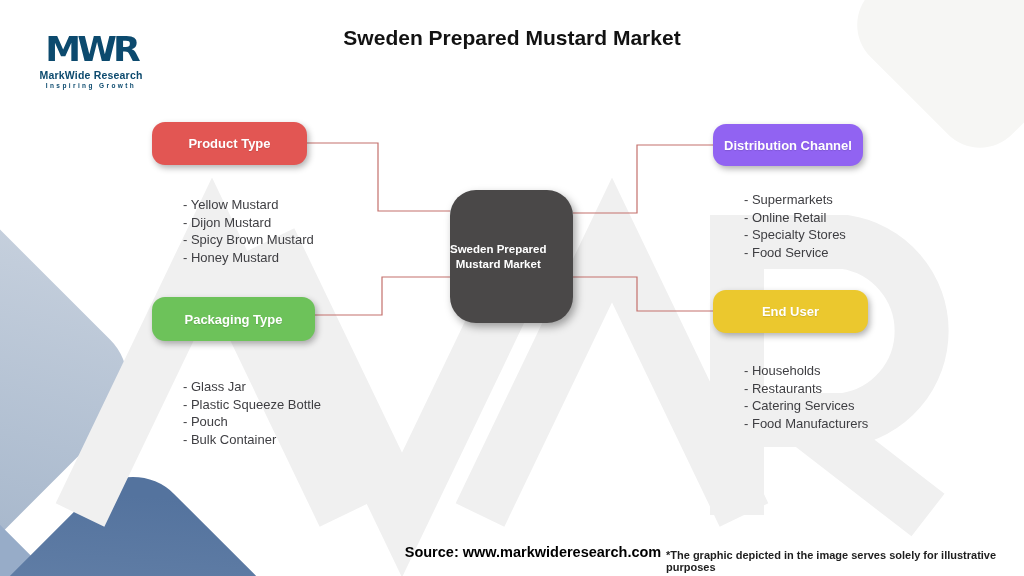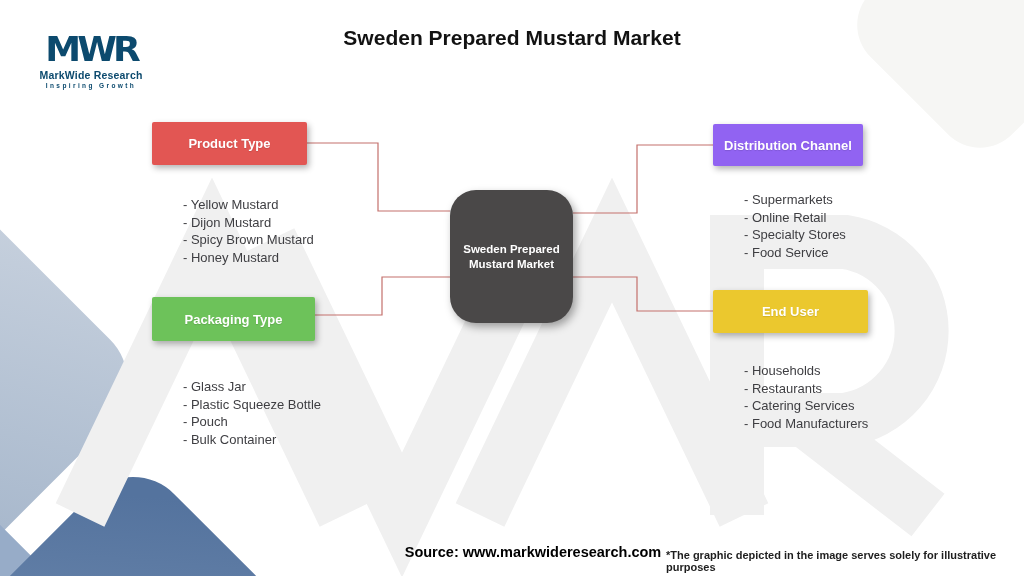--- a/index.html
+++ b/index.html
@@ -24,36 +24,36 @@
   .logo { position:absolute; left:16px; top:32px; width:112px; text-align:center; color:#0c4a6e; z-index:3;margin-left:19px; }
   .logo-mark { font-family:"DejaVu Sans", sans-serif; font-size:36px; font-weight:900;
     letter-spacing:-4px; line-height:36px; transform:scaleY(.95); }
   .logo-name { font-size:10.5px; font-weight:800; letter-spacing:.2px; margin-top:1px; }
   .logo-tagline { font-size:6.5px; font-weight:700; letter-spacing:2.4px; margin-top:1px; }
 
   .title { position:absolute; top:26px; left:0; width:1024px; text-align:center;
     font-size:21px; font-weight:800; color:#121212; z-index:3; }
 
   
-  .node-box { position:absolute; z-index:3; border-radius:2px; color:#ffffff; font-weight:700;
+  .node-box { position:absolute; z-index:3; border-radius:13px; color:#ffffff; font-weight:700;
     font-size:13px; display:flex; align-items:center; justify-content:center;
     box-shadow:2px 3px 6px rgba(0,0,0,.30); text-shadow:0 1px 1px rgba(0,0,0,.12); }
   .box-product      { left:152px; top:122px; width:155px; height:43px; }
   .box-distribution { left:713px; top:124px; width:150px; height:42px; }
   .box-packaging    { left:152px; top:297px; width:163px; height:44px; }
   .box-enduser      { left:713px; top:290px; width:155px; height:43px; }
 
   .node-list { position:absolute; z-index:3; font-size:13px; line-height:17.5px; color:#3E3E42;margin-top:20px; }
   .list-product      { left:183px; top:176px; }
   .list-distribution { left:744px; top:171px; }
   .list-packaging    { left:183px; top:358px; }
   .list-enduser      { left:744px; top:342px; }
 
   .center-node { position:absolute; left:450px; top:190px; width:123px; height:133px; z-index:3;
-    border-radius:26px; color:#fff; display:flex; align-items:center; justify-content:center;
+    border-radius:26px; color:#fff; display:flex; align-items:center; 
     box-shadow:3px 4px 8px rgba(0,0,0,.35); }
   .center-node span { font-size:11.5px; font-weight:700; text-align:center; white-space:pre-line; line-height:15px; }
 
   .source { position:absolute; top:544px; left:0; width:1024px; text-align:center; z-index:3;
     font-size:14.5px; font-weight:700; color:#000;padding-left:42px; }
   .disclaimer { position:absolute; top:549px; left:666px; width:352px; z-index:4;
     font-size:11px; font-weight:600; color:#1e1e1e; }
 </style>
 </head>
 <body>

